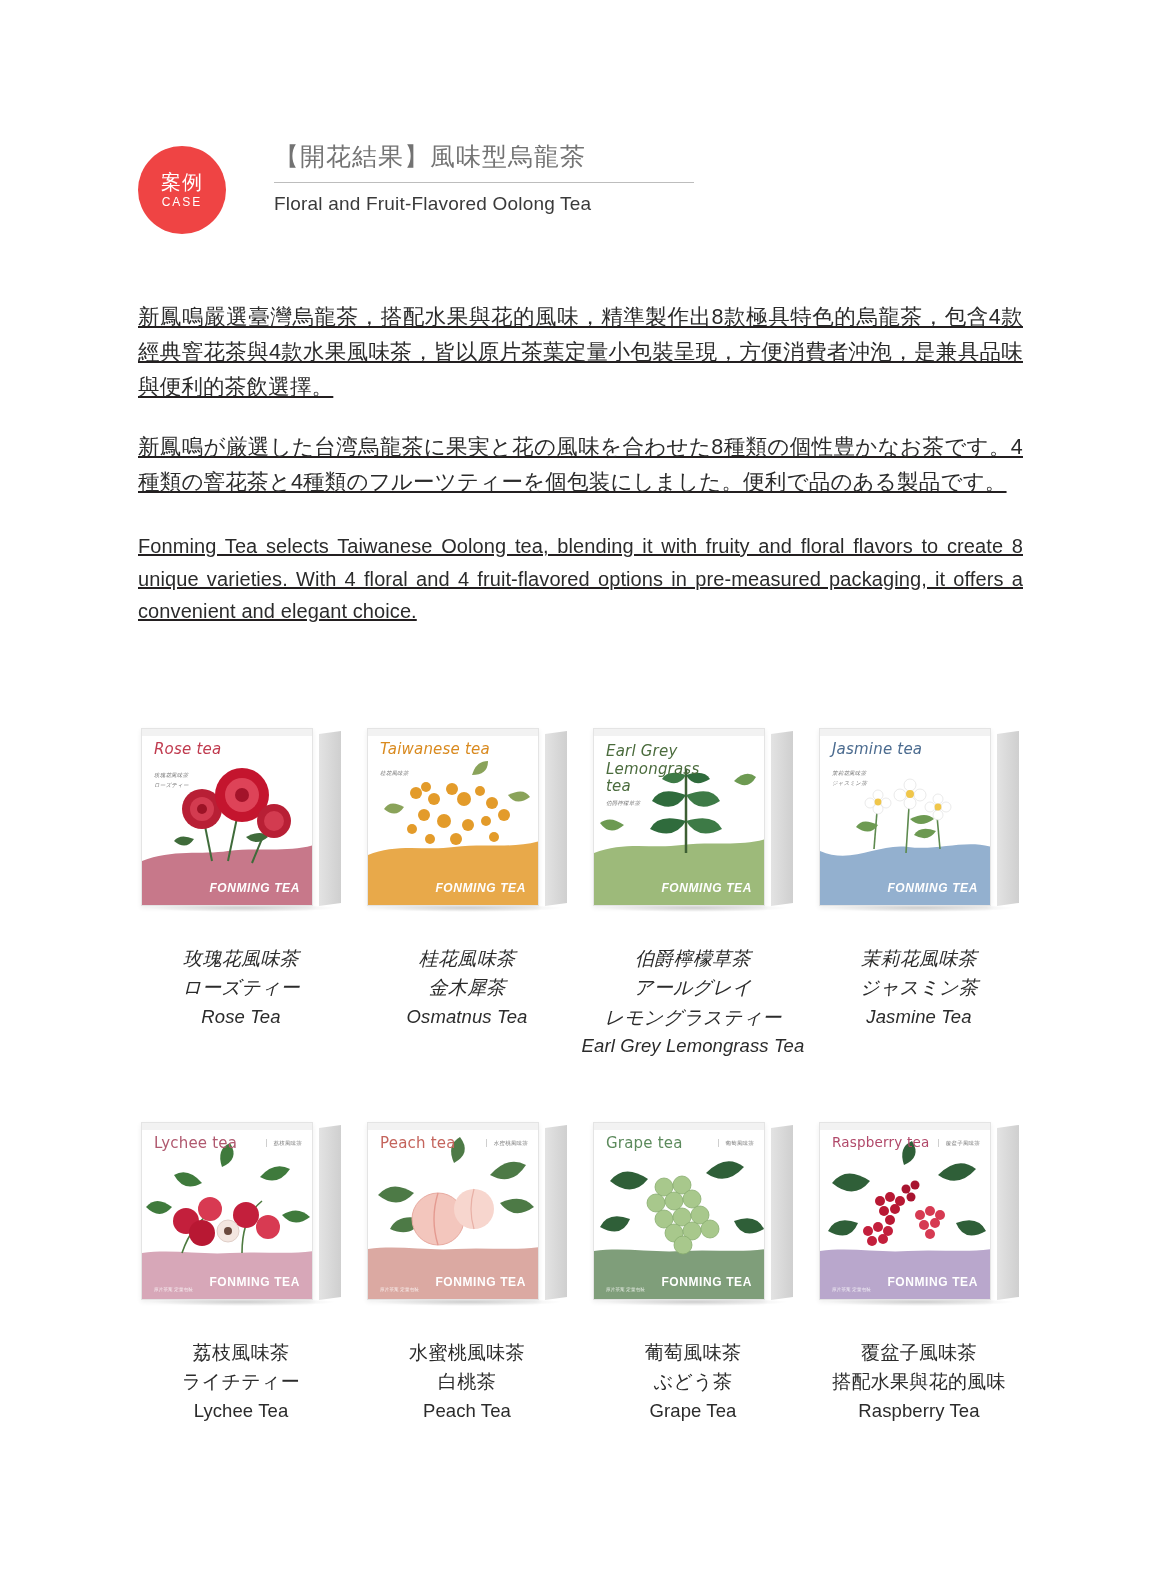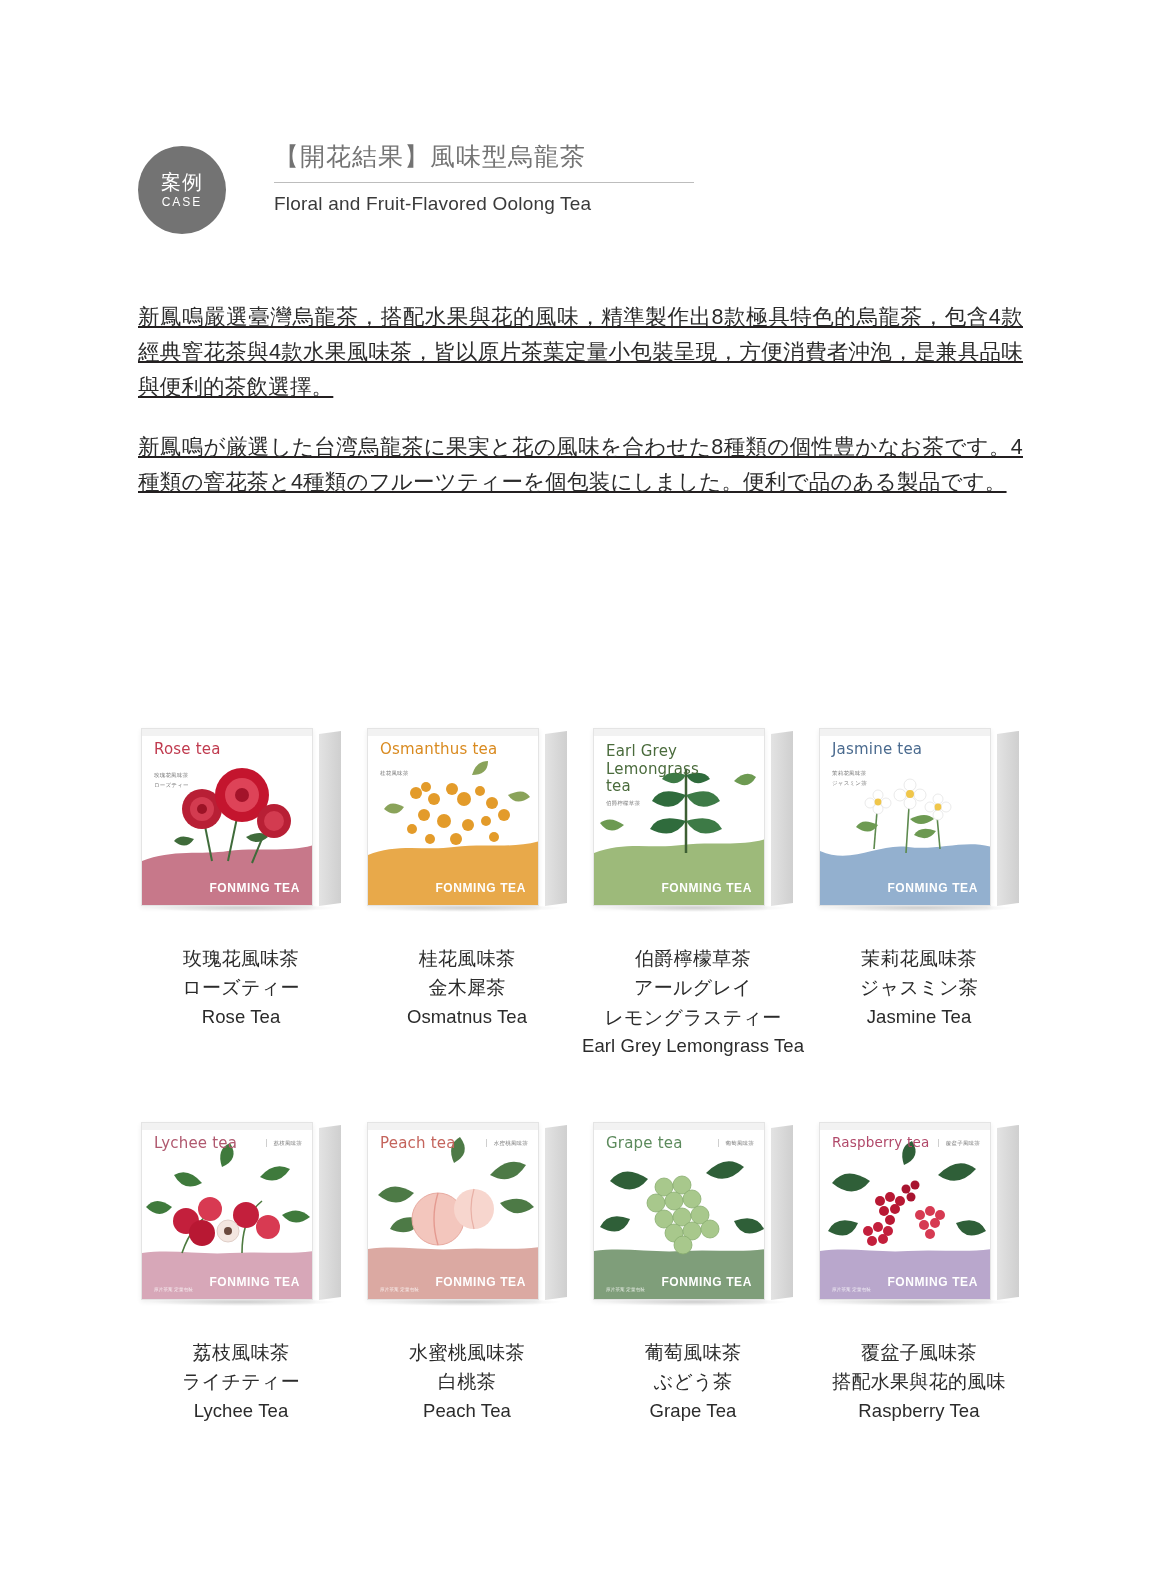--- a/index.html
+++ b/index.html
@@ -30,21 +30,21 @@
     width: 890px;
     height: 130px;
   }
   .case-badge {
     position: absolute;
     left: 0px;
     top: 6px;
     width: 88px;
     height: 88px;
     border-radius: 50%;
-    background: #737373;
+    background: #ef4444;
     color: #ffffff;
     display: flex;
     flex-direction: column;
     align-items: center;
     justify-content: center;
     line-height: 1.15;
   }
   .case-badge .cn {
     font-size: 20px;
     letter-spacing: 1px;
@@ -114,21 +114,21 @@
   }
 
   
   .grid {
     position: absolute;
     left: 130px;
     width: 900px;
     display: flex;
     justify-content: space-between;
   }
-  .grid.row1 { top: 728px; }
+  .grid.row1 { top: 728px; font-style: italic; }
   .grid.row2 { top: 1122px; }
 
   .product {
     width: 222px;
     display: flex;
     flex-direction: column;
     align-items: center;
   }
 
   .pack-wrap {
@@ -255,20 +255,21 @@
     <div class="title-block">
       <div class="title-cn">【開花結果】風味型烏龍茶</div>
       <div class="title-rule"></div>
       <div class="title-en">Floral and Fruit-Flavored Oolong Tea</div>
     </div>
   </div>
 
   <div class="body-copy">
     <p class="para cn">新鳳鳴嚴選臺灣烏龍茶，搭配水果與花的風味，精準製作出8款極具特色的烏龍茶，包含4款經典窨花茶與4款水果風味茶，皆以原片茶葉定量小包裝呈現，方便消費者沖泡，是兼具品味與便利的茶飲選擇。</p>
     <p class="para jp">新鳳鳴が厳選した台湾烏龍茶に果実と花の風味を合わせた8種類の個性豊かなお茶です。4種類の窨花茶と4種類のフルーツティーを個包装にしました。便利で品のある製品です。</p>
+    <p class="para en">Fonming Tea selects Taiwanese Oolong tea, blending it with fruity and floral flavors to create 8 unique varieties. With 4 floral and 4 fruit-flavored options in pre-measured packaging, it offers a convenient and elegant choice.</p>
   </div>
 
   <div class="grid row1">
 
     <div class="product">
       <div class="pack-wrap">
         <div class="box-shadow"></div>
         <div class="box-side"></div>
         <div class="box-face">
           <div class="box-top"></div>
@@ -326,21 +327,21 @@
                 <circle cx="88" cy="110" r="6"></circle>
               <circle cx="126" cy="108" r="5"></circle>
                 <circle cx="62" cy="110" r="5"></circle>
             </g>
             <g fill="#8aa35a">
               <path d="M36 78 q-14 -8 -20 2 q12 10 20 -2Z"></path>
               <path d="M140 66 q16 -8 22 2 q-14 10 -22 -2Z"></path>
               <path d="M104 46 q4 -14 16 -14 q0 14 -16 14Z"></path>
             </g>
           </svg>
-          <div class="face-title" style="color:#d98a1f;">Osmanthus tea</div>
+          <div class="face-title" style="color:#d98a1f;">Taiwanese tea</div>
           <div class="face-sub" style="top:40px;">桂花風味茶</div>
           <div class="brand">FONMING TEA</div>
         </div>
       </div>
       <div class="caption">
         <div class="cap-line">桂花風味茶</div>
         <div class="cap-line">金木犀茶</div>
         <div class="cap-line en">Osmatnus Tea</div>
       </div>
     </div>

